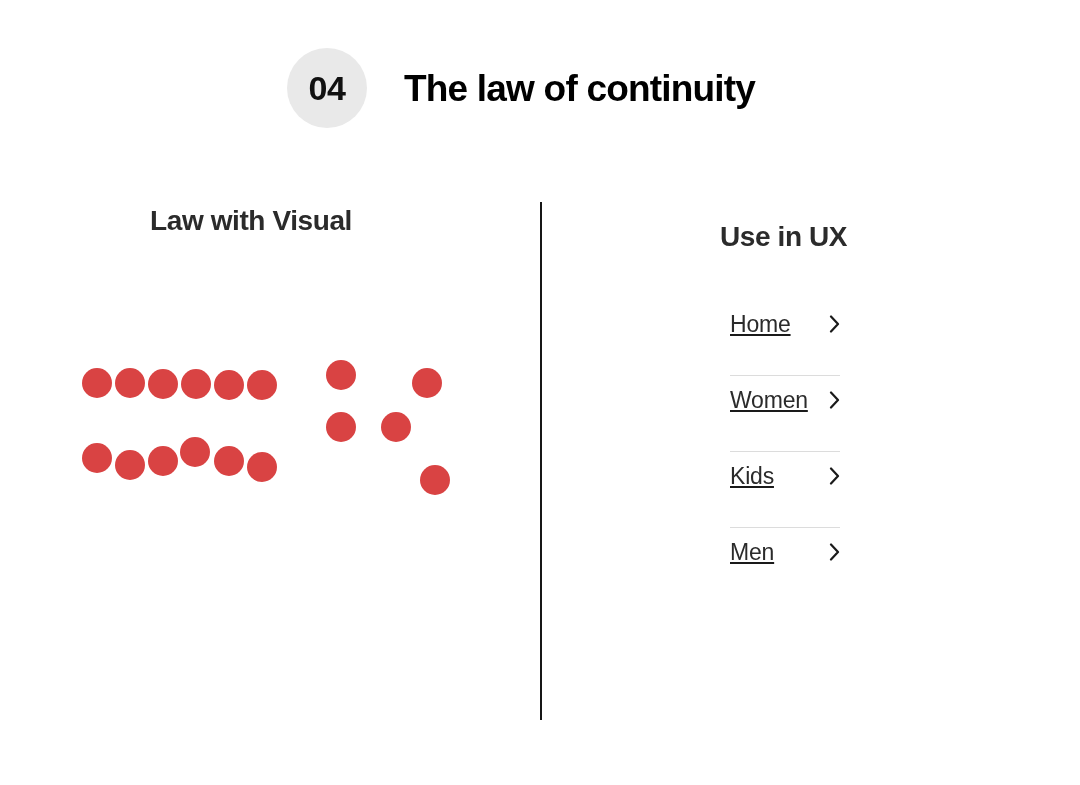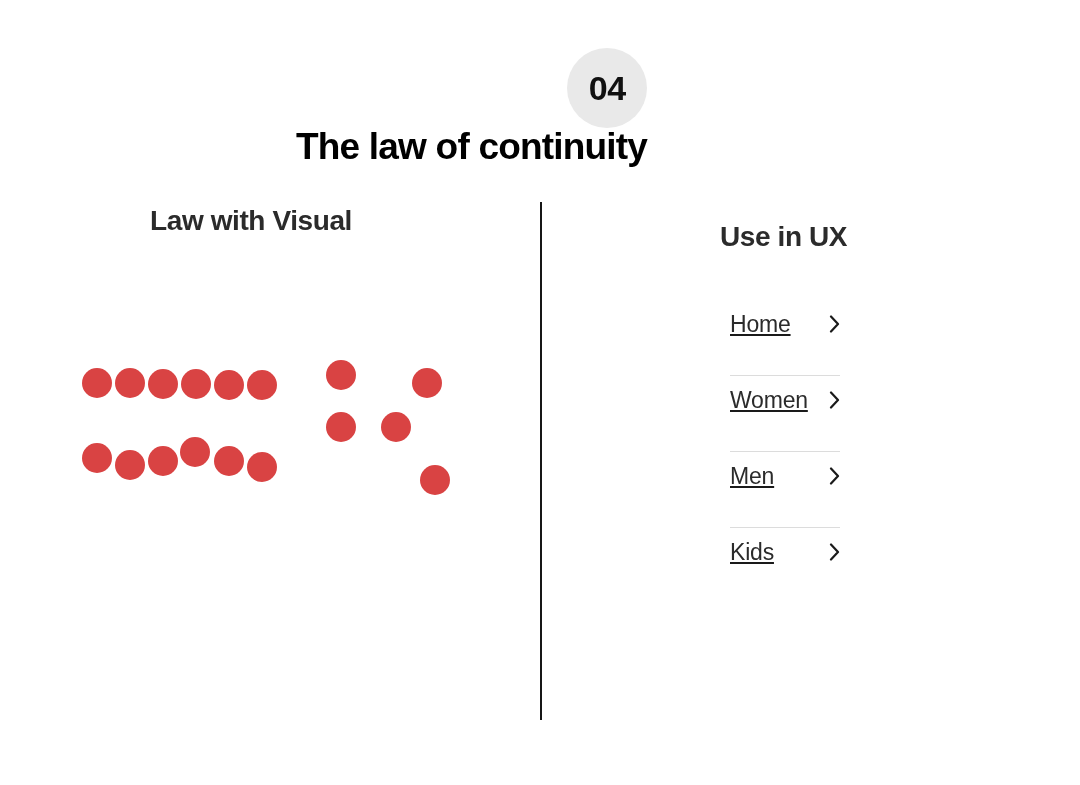--- a/index.html
+++ b/index.html
@@ -12,25 +12,24 @@
     background: #ffffff;
     font-family: "Liberation Sans", sans-serif;
     color: #1a1a1a;
     overflow: hidden;
     position: relative;
   }
 
   
   .header {
     position: absolute;
-    left: 259px;
+    left: 287px;
     top: 48px;
     display: flex;
-    align-items: flex-end;
-    flex-direction: column;
+    align-items: center;
   }
   .badge {
     width: 80px;
     height: 80px;
     border-radius: 50%;
     background: #e9e9e9;
     display: flex;
     align-items: center;
     justify-content: center;
     flex: 0 0 auto;
@@ -182,29 +181,29 @@
       <div class="menu-item">
         <span class="menu-label">Women</span>
         <svg class="chev" viewBox="0 0 11 18">
           <path d="M2 1.5 L9 9 L2 16.5" fill="none" stroke="#1a1a1a" stroke-width="2.2" stroke-linecap="round" stroke-linejoin="round"></path>
         </svg>
       </div>
       <div class="menu-divider" style="background: rgb(220, 220, 220);"></div>
     </div>
     <div class="menu-row">
       <div class="menu-item">
+        <span class="menu-label">Kids</span>
+        <svg class="chev" viewBox="0 0 11 18">
+          <path d="M2 1.5 L9 9 L2 16.5" fill="none" stroke="#1a1a1a" stroke-width="2.2" stroke-linecap="round" stroke-linejoin="round"></path>
+        </svg>
+      </div>
+      <div class="menu-divider" style="background: rgb(220, 220, 220);"></div>
+    </div>
+    <div class="menu-row">
+      <div class="menu-item">
         <span class="menu-label">Men</span>
         <svg class="chev" viewBox="0 0 11 18">
           <path d="M2 1.5 L9 9 L2 16.5" fill="none" stroke="#1a1a1a" stroke-width="2.2" stroke-linecap="round" stroke-linejoin="round"></path>
         </svg>
       </div>
       <div class="menu-divider" style="background: rgb(220, 220, 220);"></div>
     </div>
-    <div class="menu-row">
-      <div class="menu-item">
-        <span class="menu-label">Kids</span>
-        <svg class="chev" viewBox="0 0 11 18">
-          <path d="M2 1.5 L9 9 L2 16.5" fill="none" stroke="#1a1a1a" stroke-width="2.2" stroke-linecap="round" stroke-linejoin="round"></path>
-        </svg>
-      </div>
-      <div class="menu-divider" style="background: rgb(220, 220, 220);"></div>
-    </div>
   </div>
 
 </body></html>

